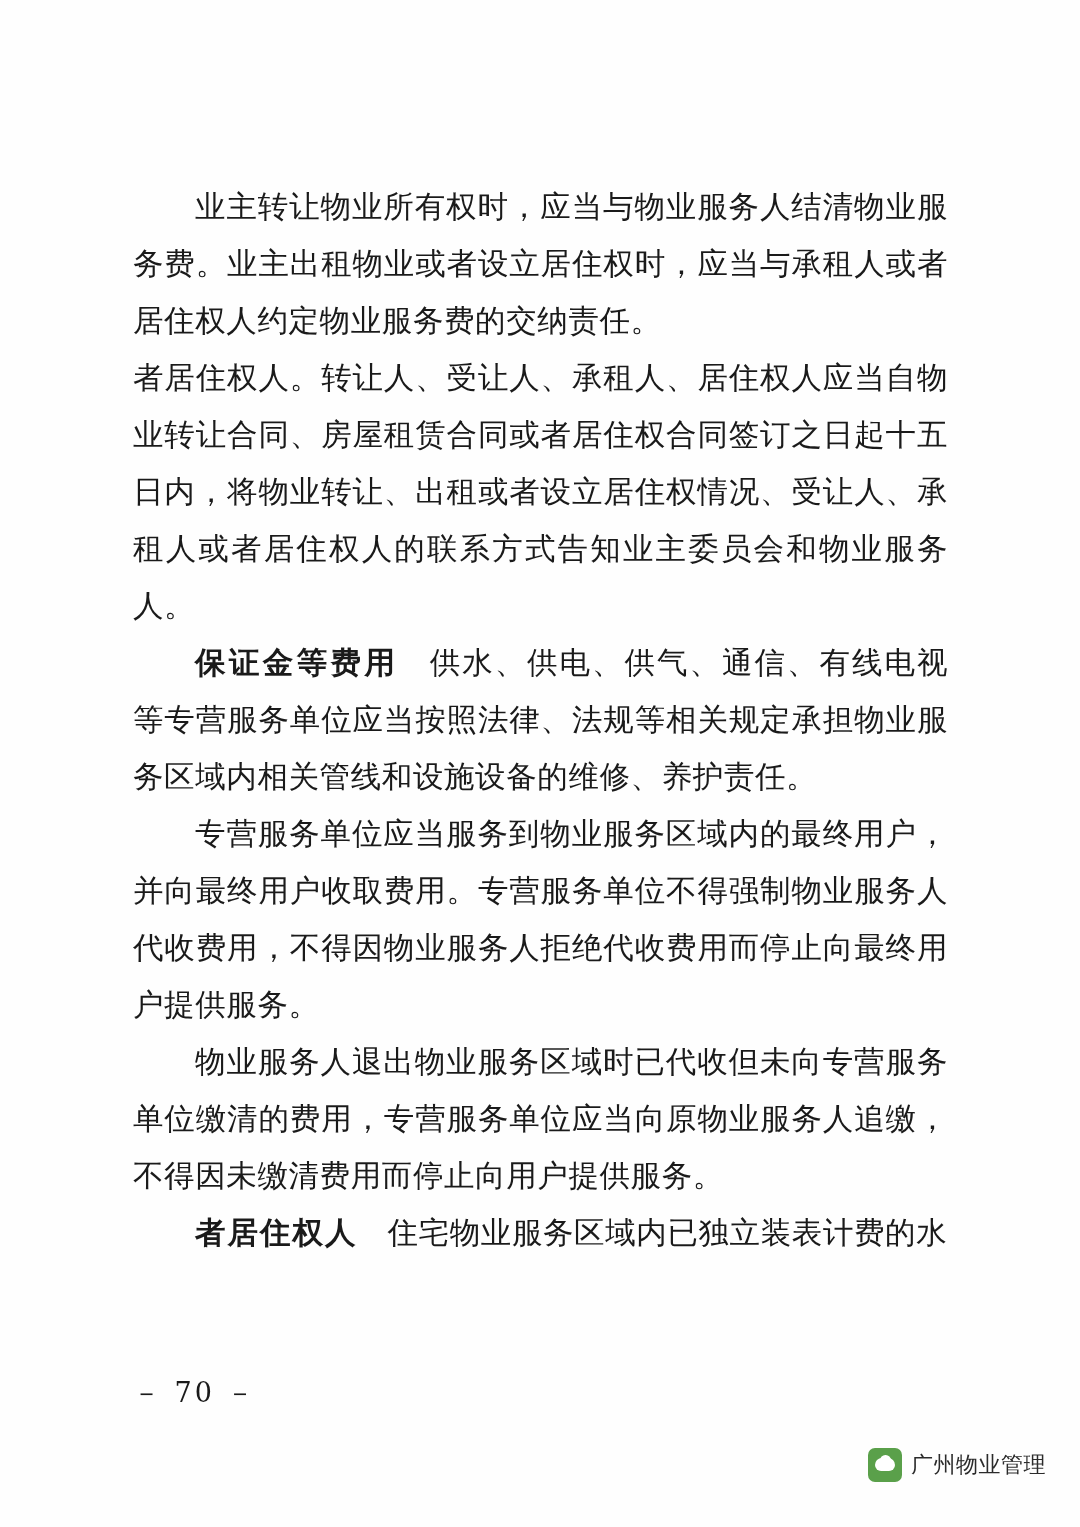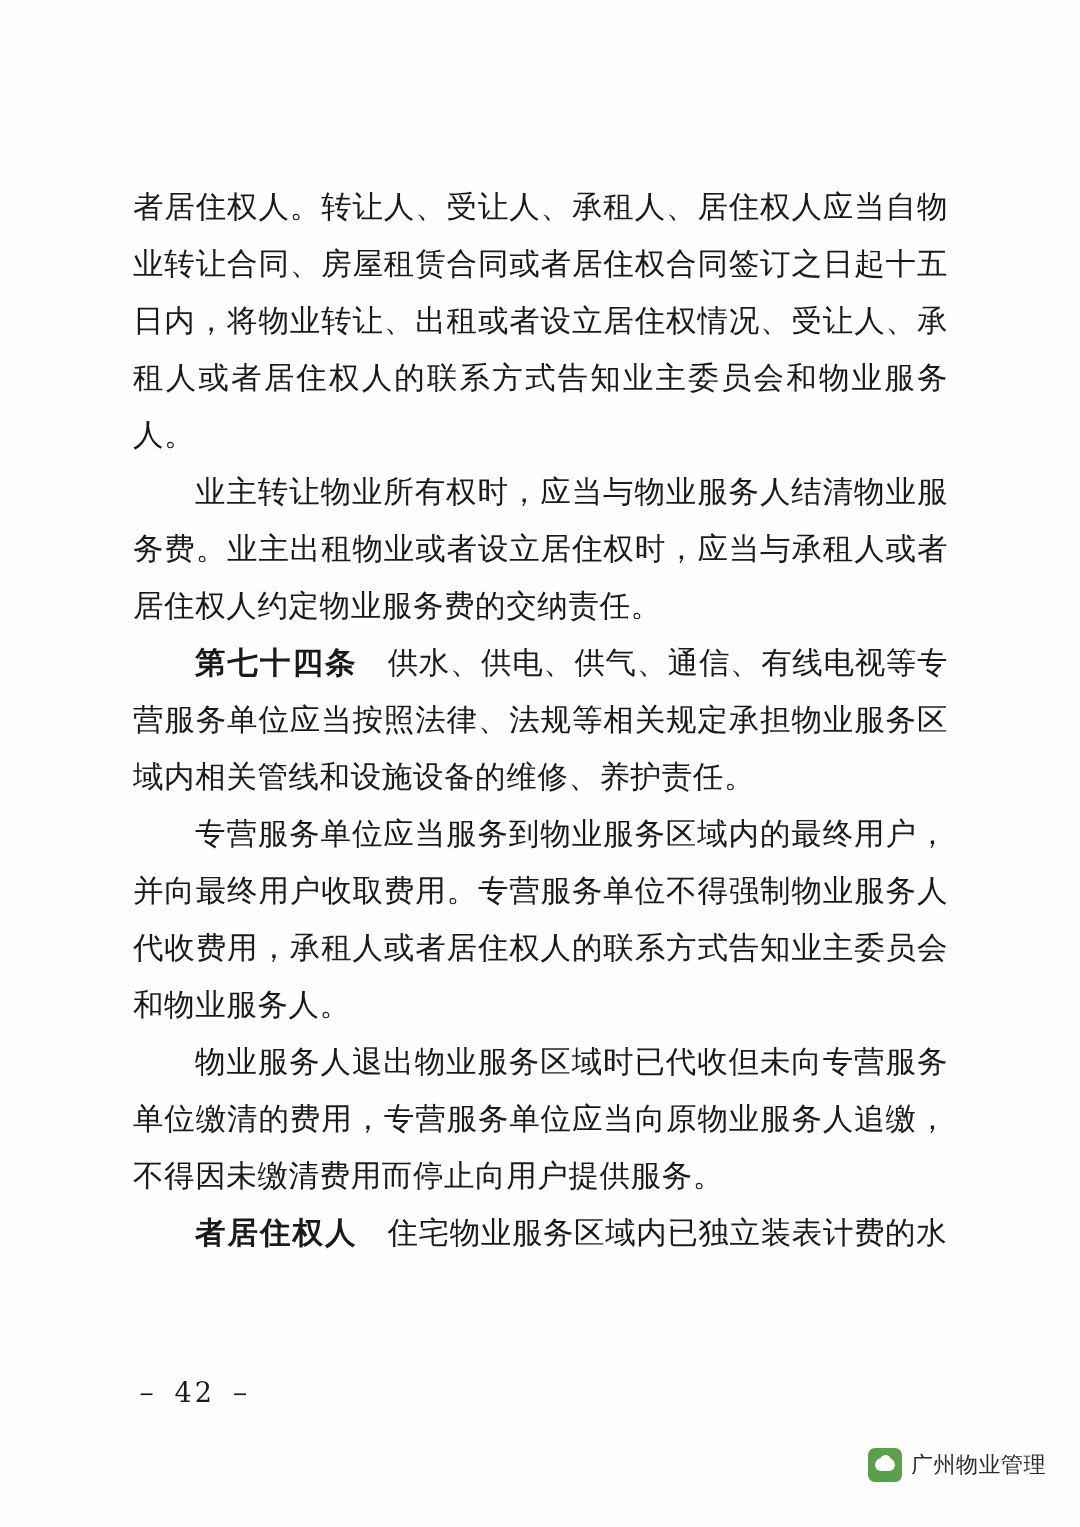--- a/index.html
+++ b/index.html
@@ -102,49 +102,49 @@
     white-space: nowrap;
   }
 </style>
 </head>
 <body>
 
 <div class="page">
 
   <div class="content">
 
+    <p class="para indent">
+      <span>业主转让物业所有权时，应当与物业服务人结清物业服务费。业主出租物业或者设立居住权时，应当与承租人或者居住权人约定物业服务费的交纳责任。</span>
+    </p>
+
     <p class="para">
       <span>者居住权人。转让人、受让人、承租人、居住权人应当自物业转让合同、房屋租赁合同或者居住权合同签订之日起十五日内，将物业转让、出租或者设立居住权情况、受让人、承租人或者居住权人的联系方式告知业主委员会和物业服务人。</span>
     </p>
 
     <p class="para indent">
-      <span>业主转让物业所有权时，应当与物业服务人结清物业服务费。业主出租物业或者设立居住权时，应当与承租人或者居住权人约定物业服务费的交纳责任。</span>
+      <span class="art-label">保证金等费用</span><span class="art-gap"></span><span>供水、供电、供气、通信、有线电视等专营服务单位应当按照法律、法规等相关规定承担物业服务区域内相关管线和设施设备的维修、养护责任。</span>
     </p>
 
     <p class="para indent">
-      <span class="art-label">第七十四条</span><span class="art-gap"></span><span>供水、供电、供气、通信、有线电视等专营服务单位应当按照法律、法规等相关规定承担物业服务区域内相关管线和设施设备的维修、养护责任。</span>
-    </p>
-
-    <p class="para indent">
-      <span>专营服务单位应当服务到物业服务区域内的最终用户，并向最终用户收取费用。专营服务单位不得强制物业服务人代收费用，承租人或者居住权人的联系方式告知业主委员会和物业服务人。</span>
+      <span>专营服务单位应当服务到物业服务区域内的最终用户，并向最终用户收取费用。专营服务单位不得强制物业服务人代收费用，不得因物业服务人拒绝代收费用而停止向最终用户提供服务。</span>
     </p>
 
 
     <p class="para indent">
       <span>物业服务人退出物业服务区域时已代收但未向专营服务单位缴清的费用，专营服务单位应当向原物业服务人追缴，不得因未缴清费用而停止向用户提供服务。</span>
     </p>
 
     <p class="para indent">
       <span class="art-label">者居住权人</span><span class="art-gap"></span><span>住宅物业服务区域内已独立装表计费的水</span>
     </p>
 
   </div>
 
   <div class="footer">
-    <div class="page-num">－ 42 －</div>
+    <div class="page-num">－ 70 －</div>
   </div>
 
   <div class="watermark">
     <div class="wm-logo"></div>
     <div class="wm-text">广州物业管理</div>
   </div>
 
 </div>
 
 </body></html>

